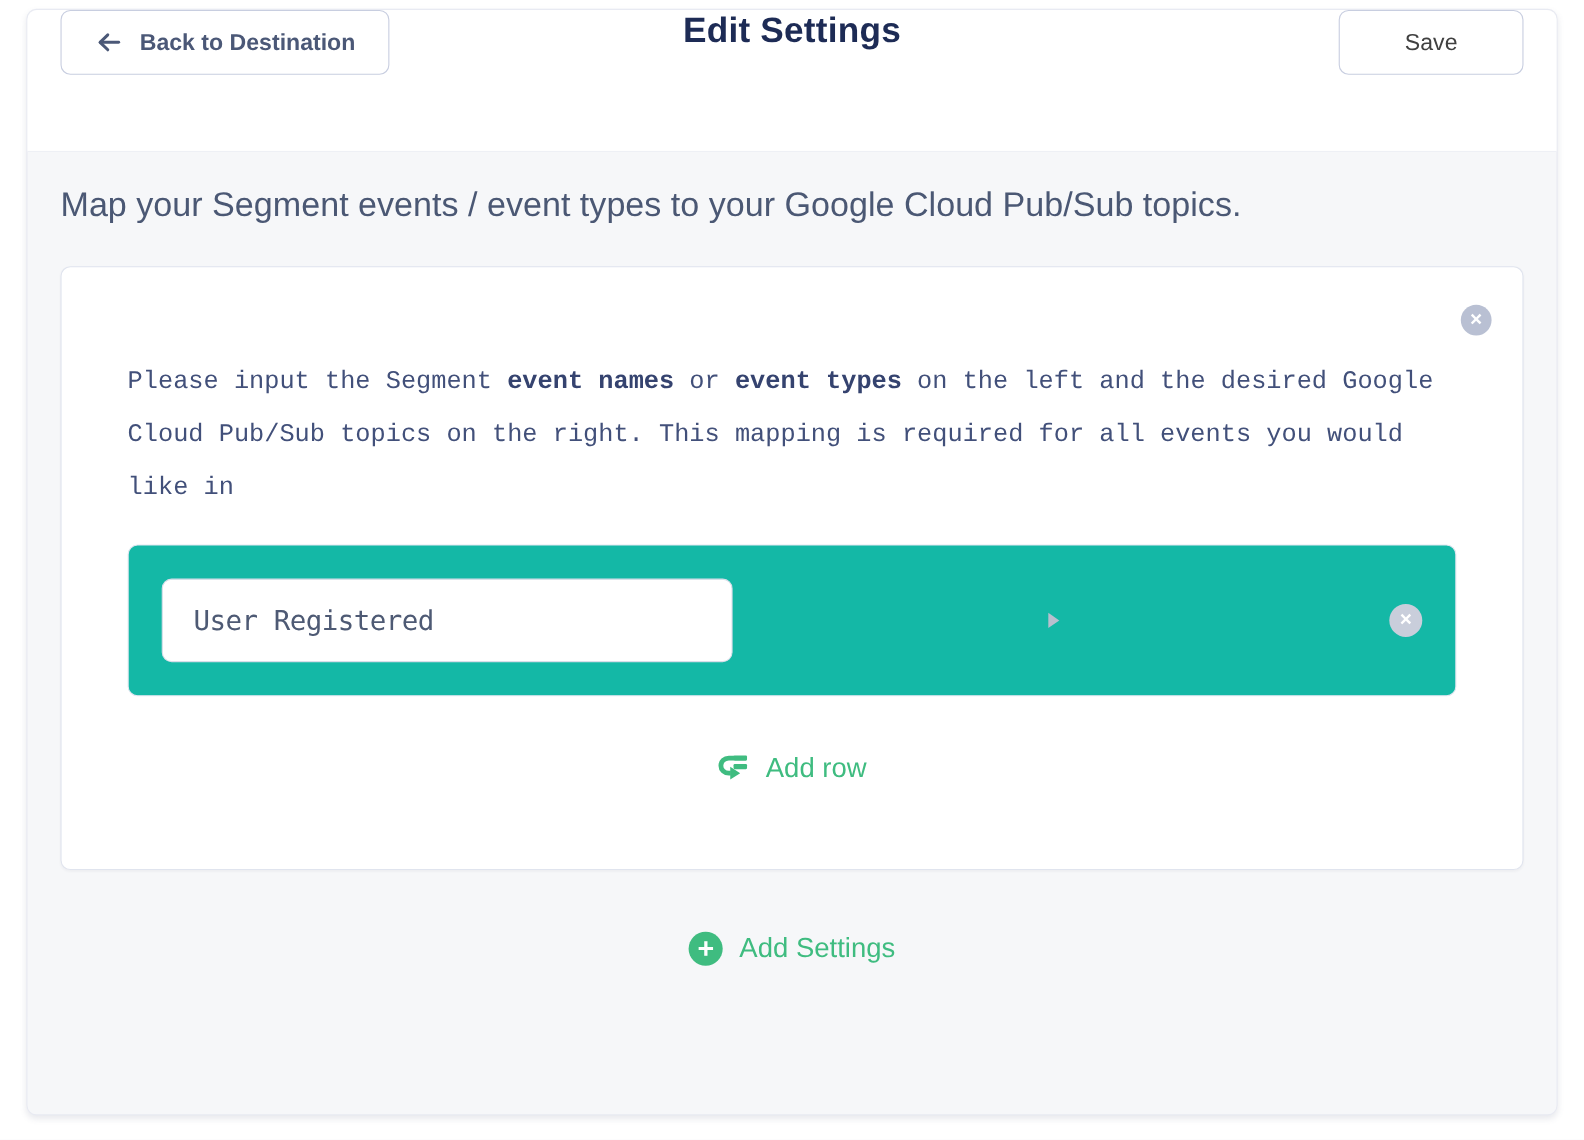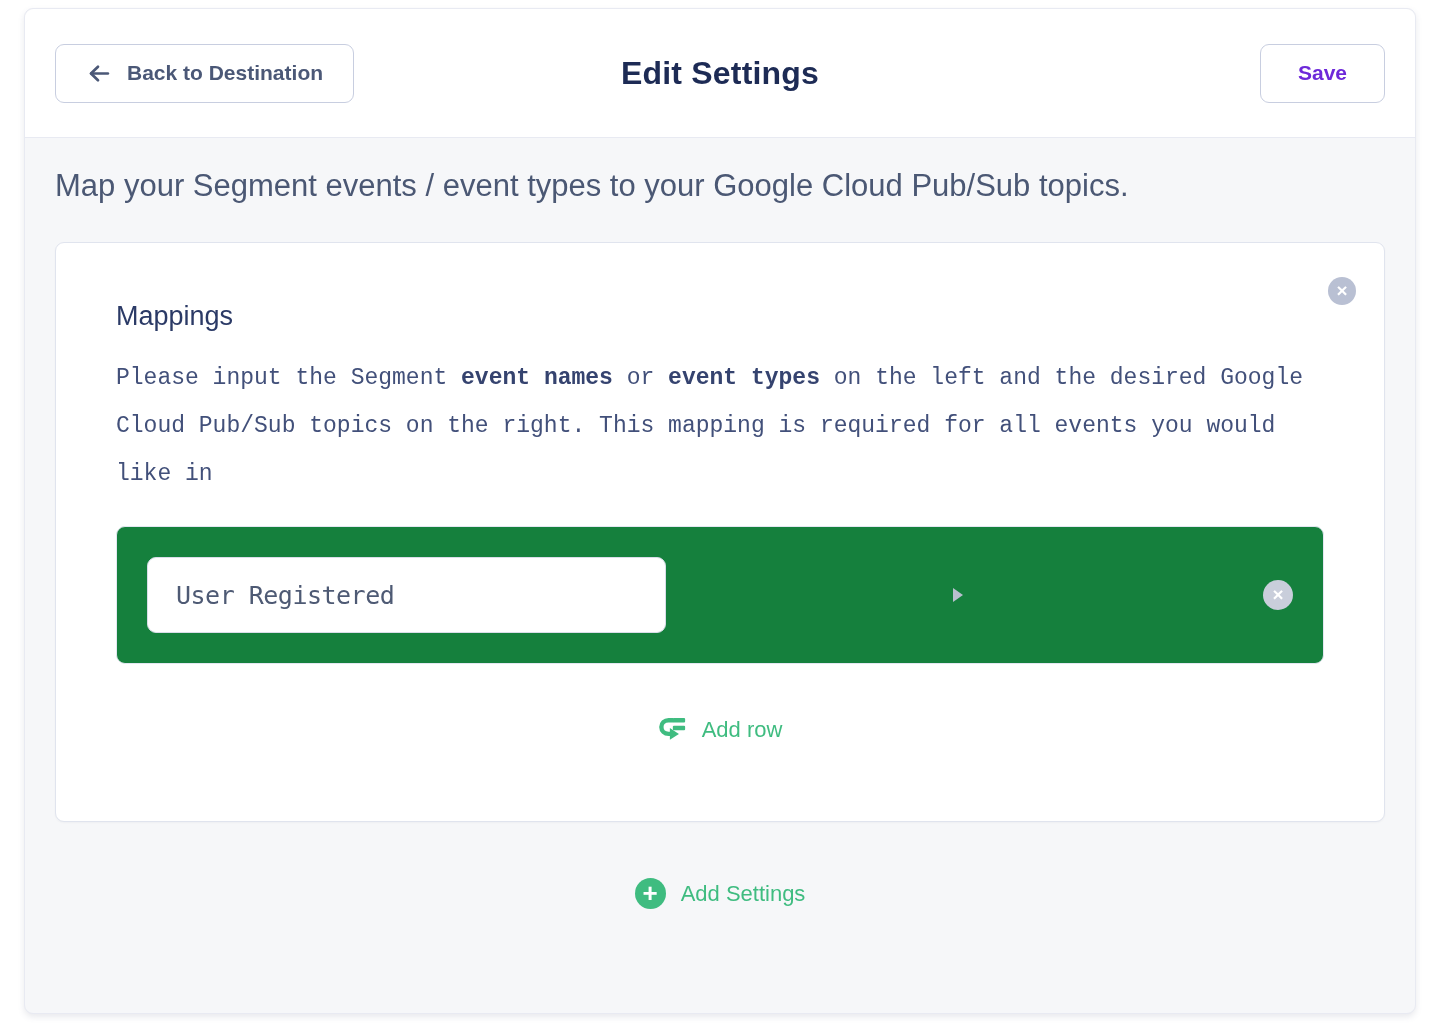--- a/index.html
+++ b/index.html
@@ -20,45 +20,44 @@
     display: flex;
     flex-direction: column;
   }
   .panel-header {
     background: #ffffff;
     border-bottom: 1px solid #e8eaf2;
     border-radius: 9px 9px 0 0;
     height: 129px;
     flex: 0 0 129px;
     display: flex;
-    align-items: center;
     padding: 0 30px;
     position: relative;
   }
   .btn {
     display: inline-flex;
     align-items: center;
     gap: 16px;
     background: #ffffff;
     border: 1px solid #c8cee0;
     border-radius: 9px;
     height: 59px;
     padding: 0 30px;
     color: #4b5877;
     font-size: 21px;
     font-weight: 600;
     cursor: pointer;
     font-family: "Liberation Sans", sans-serif;
   }
   .btn.save {
     margin-left: auto;
-    font-weight: 700;
-    padding: 0 37px;
+    font-weight: 400;
+    padding: 0 59px;
     font-size: 21px;
-    color: #6d28d9;
+    color: #404040;
   }
   .page-title {
     position: absolute;
     left: 50%;
     transform: translateX(-50%);
     font-size: 32px;
     font-weight: 700;
     color: #1d2b55;
     letter-spacing: 0.2px;
   }
@@ -111,21 +110,21 @@
     font-size: 23px;
     color: #42507a;
     line-height: 48px;
     font-family: Liberation Mono, monospace;
   }
   .mappings-desc .bold { font-weight: 700; color: #35436f; }
   .mapping-row {
     margin-top: 28px;
     border: 1px solid #e3e7f1;
     border-radius: 9px;
-    background: #15803d;
+    background: #14b8a6;
     padding: 30px;
     display: flex;
     align-items: center;
   }
   .map-input {
     width: 519px;
     height: 76px;
     border: 1px solid #d9dde9;
     border-radius: 9px;
     background: #ffffff;
@@ -160,21 +159,21 @@
     align-items: center;
     justify-content: center;
     gap: 13px;
     background: none;
     border: none;
     width: 100%;
     cursor: pointer;
   }
   .green-label {
     color: #3fbc80;
-    font-size: 22px;
+    font-size: 25px;
     font-family: "Liberation Sans", sans-serif;
   }
   .add-another {
     margin-top: 56px;
     display: flex;
     align-items: center;
     justify-content: center;
     gap: 15px;
     background: none;
     border: none;
@@ -220,21 +219,20 @@
   <div class="panel-body">
 
     <p class="intro">Map your Segment events / event types to your Google Cloud Pub/Sub topics.</p>
 
     <div class="mappings-card">
 
       <button class="circle-x card-close">
         <span>×</span>
       </button>
 
-      <div class="mappings-title">Mappings</div>
 
       <div class="mappings-desc">
         <div><span>Please input the Segment </span><span class="bold">event names</span><span> or </span><span class="bold">event types</span><span> on the left and the desired Google</span></div>
         <div>Cloud Pub/Sub topics on the right. This mapping is required for all events you would like in</div>
       </div>
 
       <div class="mapping-row">
         <input class="map-input" type="text" value="User Registered" style="">
         <div class="arrow-sep-wrap">
           <div class="arrow-sep"></div>

